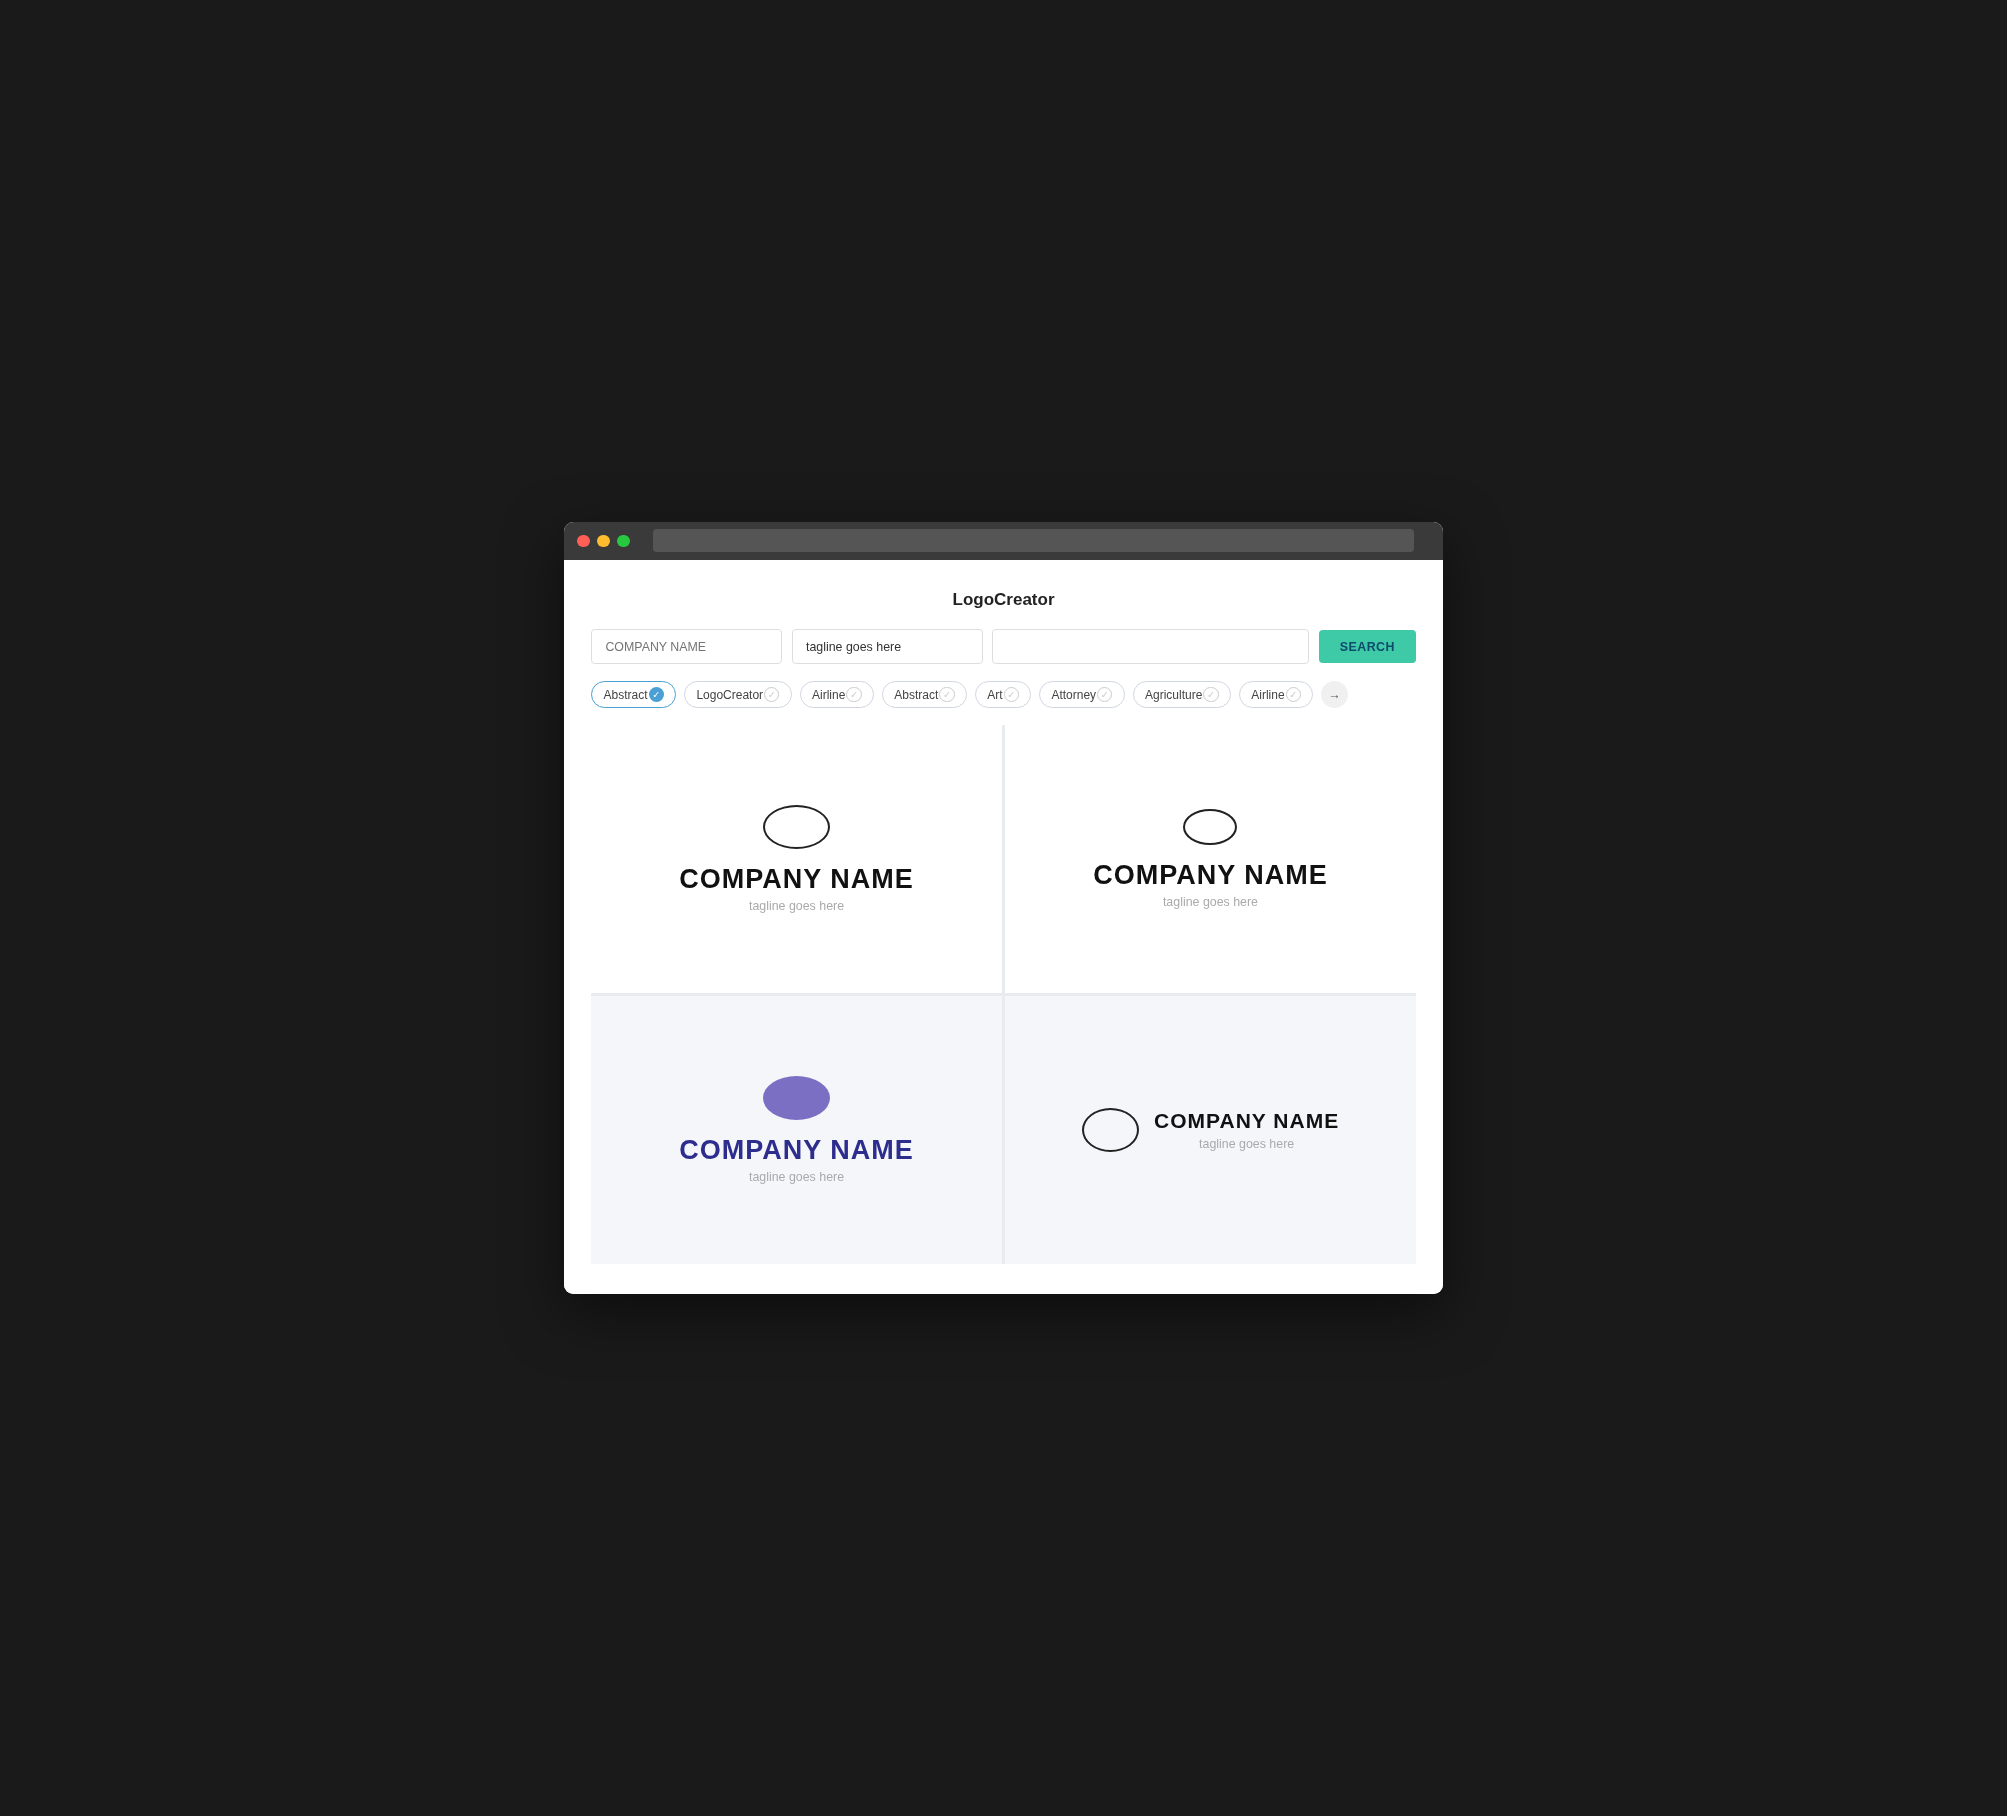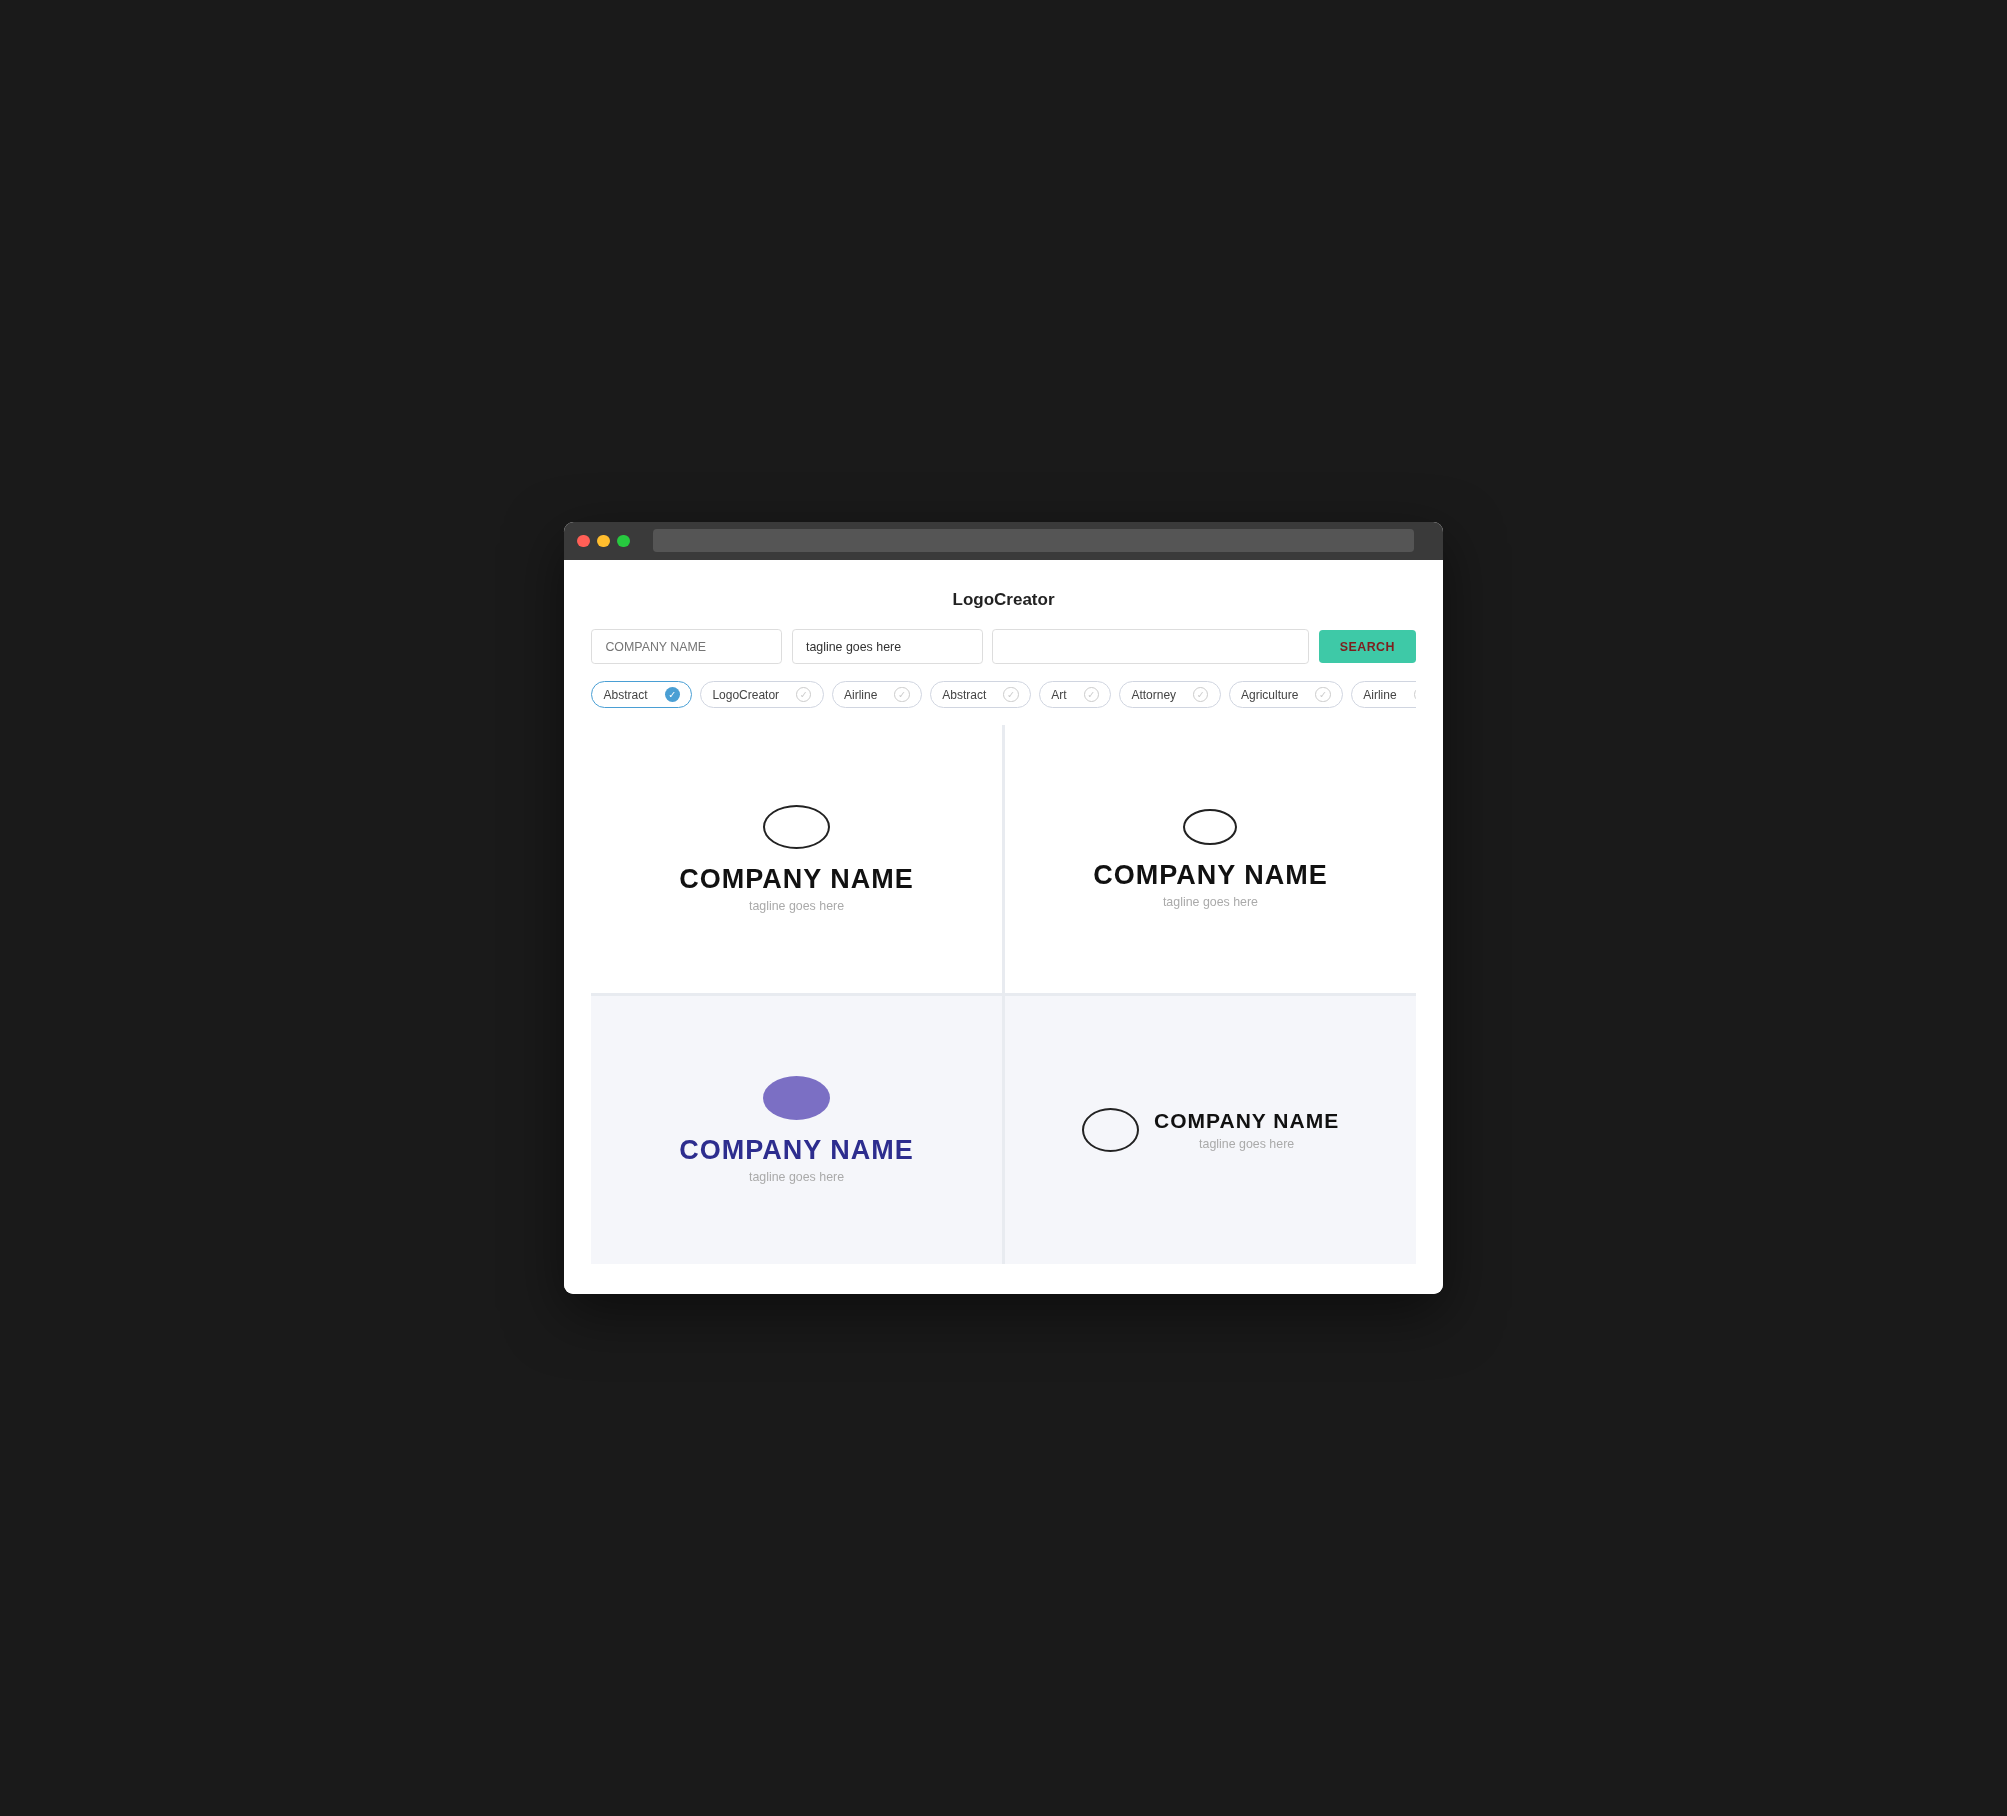--- a/index.html
+++ b/index.html
@@ -86,21 +86,21 @@
     .search-input-tagline {
       width: 191px;
     }
 
     .search-input-color {
       flex: 1;
     }
 
     .search-button {
       background: #3ec9a7;
-      color: #7f1d1d;
+      color: #0c4a6e;
       border: none;
       border-radius: 3.8px;
       padding: 9.6px 21px;
       font-size: 12.4px;
       font-weight: 700;
       letter-spacing: 0.5px;
       cursor: pointer;
       white-space: nowrap;
     }
 
@@ -109,21 +109,21 @@
       align-items: center;
       gap: 7.6px;
       margin-bottom: 17px;
       flex-wrap: nowrap;
       overflow: hidden;
     }
 
     .filter-tag {
       display: flex;
       align-items: center;
-      gap: 17px;
+      gap: 1px;
       border: 1.4px solid #d0d5e0;
       border-radius: 19px;
       padding: 4.8px 11.5px;
       font-size: 12px;
       color: #444;
       cursor: pointer;
       white-space: nowrap;
       background: #fff;
     }
 

